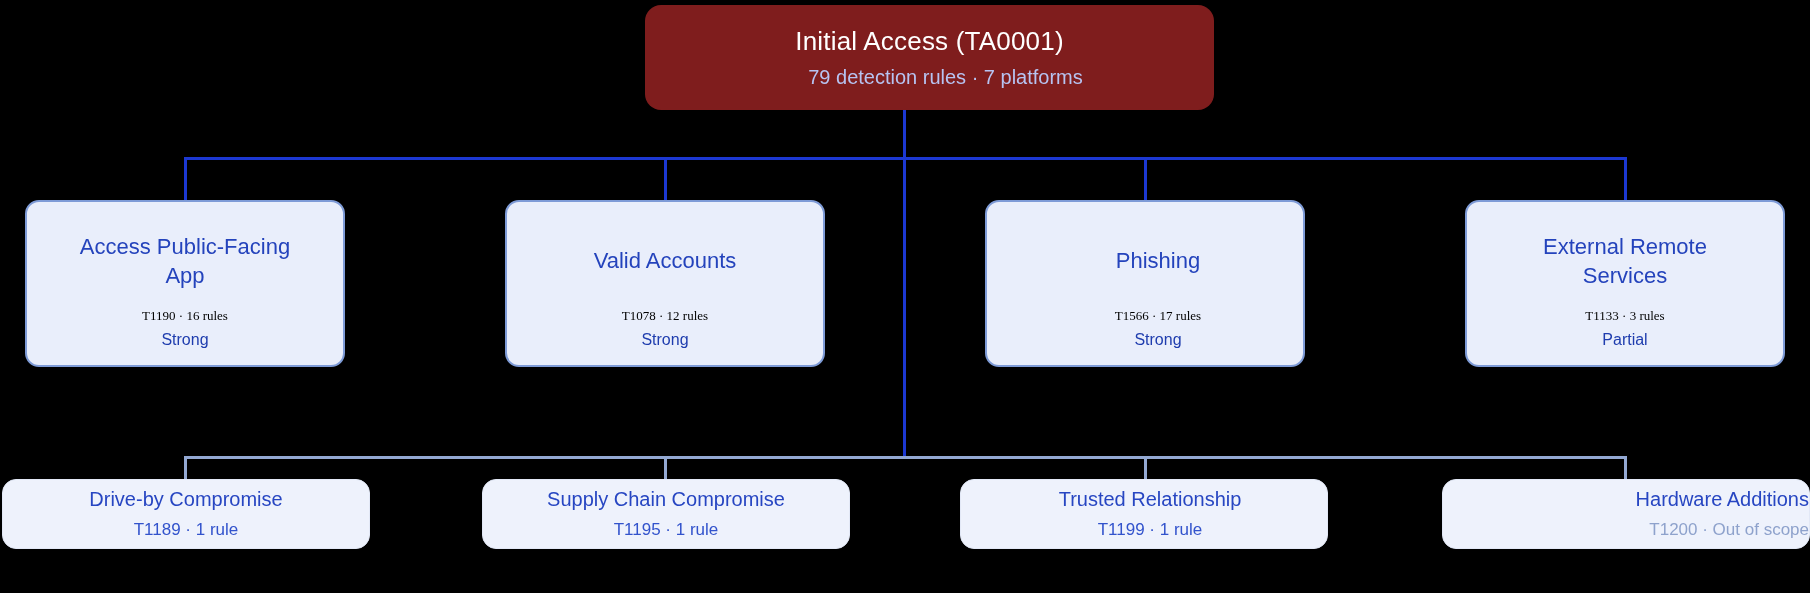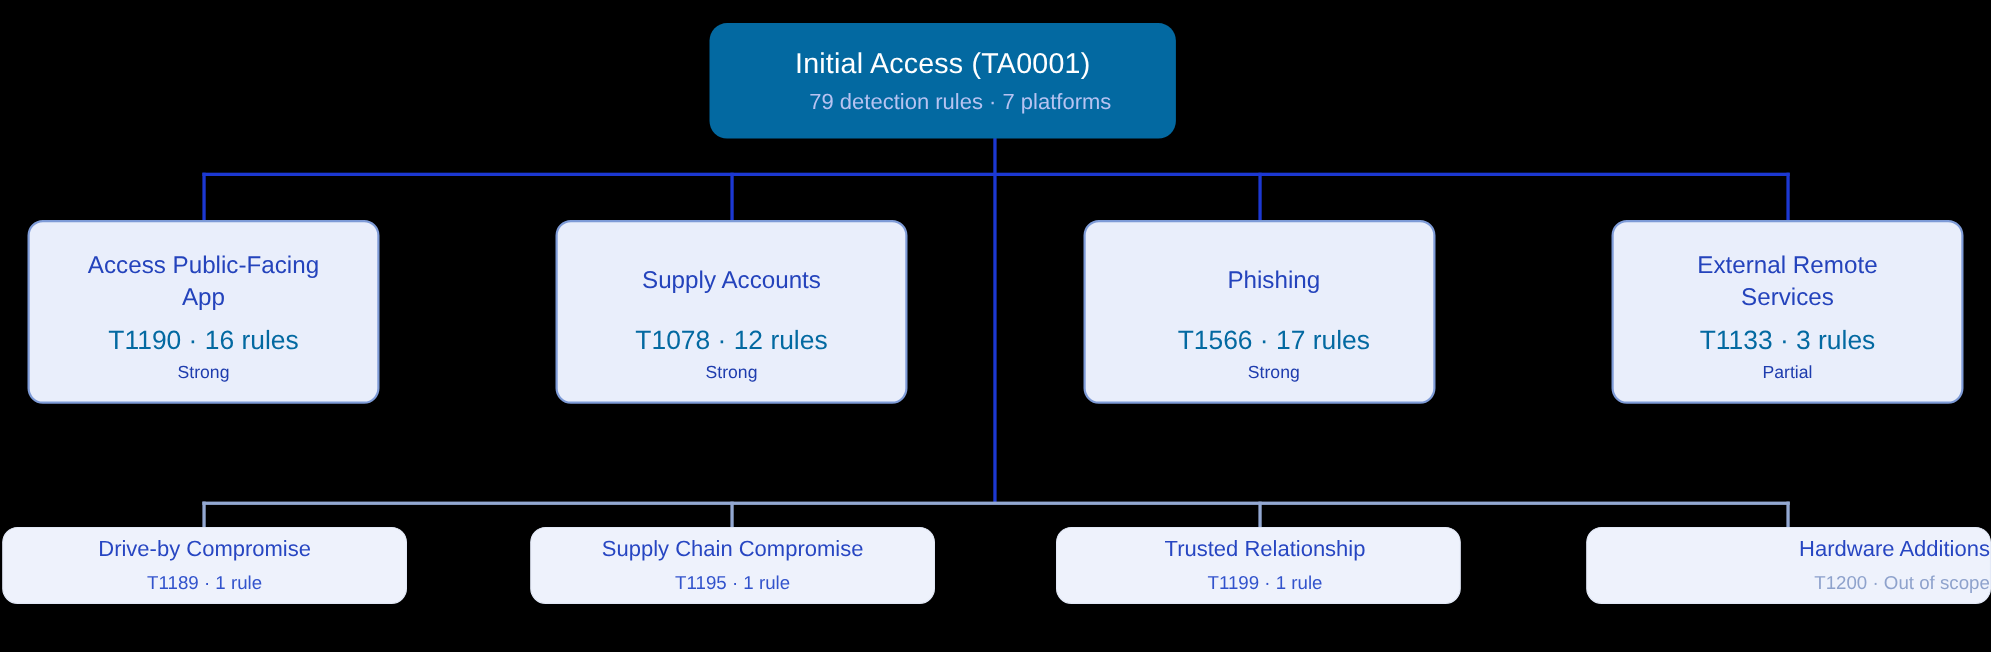--- a/index.html
+++ b/index.html
@@ -5,37 +5,37 @@
   html,body{margin:0;padding:0;background:#000;}
   .canvas{
     position:relative;width:1810px;height:593px;background:#000;
     font-family:"Liberation Sans",sans-serif;overflow:hidden;
   }
   .line{position:absolute;}
   .line.strong{background:#1c38d2;}
   .line.light{background:#93a8d2;}
 
   .root{
-    position:absolute;left:645px;top:21px;width:424px;height:105px;
-    background:#0369a1;border-radius:16px;
+    position:absolute;left:645px;top:5px;width:569px;height:105px;
+    background:#7f1d1d;border-radius:16px;
     display:flex;flex-direction:column;align-items:center;justify-content:center;gap:9px;
   }
   .root-title{color:#ffffff;font-size:26px;font-weight:500;letter-spacing:.2px;}
   .root-sub{color:#b7c3f1;font-size:20px;margin-left:32px;}
 
   .tech{
     position:absolute;top:200px;height:167px;width:320px;box-sizing:border-box;
     background:#e9eefb;border:2px solid #7e9bd7;border-radius:14px;
     display:flex;flex-direction:column;align-items:center;padding:12px 10px 16px;
   }
   .tech-title{
     flex:1;display:flex;align-items:center;justify-content:center;text-align:center;
     color:#2443bc;font-size:22px;font-weight:500;line-height:1.32;max-width:252px;
   }
-  .tech-meta{color:#0369a1;font-size:24px;margin-bottom:7px;}
+  .tech-meta{color:#000000;font-size:13px;margin-bottom:7px;font-family:Liberation Serif, serif;}
   .tech-status{color:#1e3cae;font-size:16px;font-weight:500;}
 
   .sub{
     position:absolute;top:479px;height:70px;width:368px;box-sizing:border-box;
     background:#eef2fc;border:1px solid #e2e8f6;border-radius:14px;
     display:flex;flex-direction:column;align-items:center;justify-content:center;gap:9px;
   }
   .sub-title{color:#2746c2;font-size:20px;font-weight:500;}
   .sub-meta{color:#3253cc;font-size:17px;}
   .sub-meta.muted{color:#8ea2cc;}
@@ -61,21 +61,21 @@
     <div class="root-title">Initial Access (TA0001)</div>
     <div class="root-sub">79 detection rules · 7 platforms</div>
   </div>
 
   <div class="tech" style="left:25px;">
     <div class="tech-title">Access Public-Facing App</div>
     <div class="tech-meta">T1190 · 16 rules</div>
     <div class="tech-status">Strong</div>
   </div>
   <div class="tech" style="left:505px;">
-    <div class="tech-title">Supply Accounts</div>
+    <div class="tech-title">Valid Accounts</div>
     <div class="tech-meta">T1078 · 12 rules</div>
     <div class="tech-status">Strong</div>
   </div>
   <div class="tech" style="left:985px;padding-left:36px;">
     <div class="tech-title">Phishing</div>
     <div class="tech-meta">T1566 · 17 rules</div>
     <div class="tech-status">Strong</div>
   </div>
   <div class="tech" style="left:1465px;">
     <div class="tech-title">External Remote Services</div>

